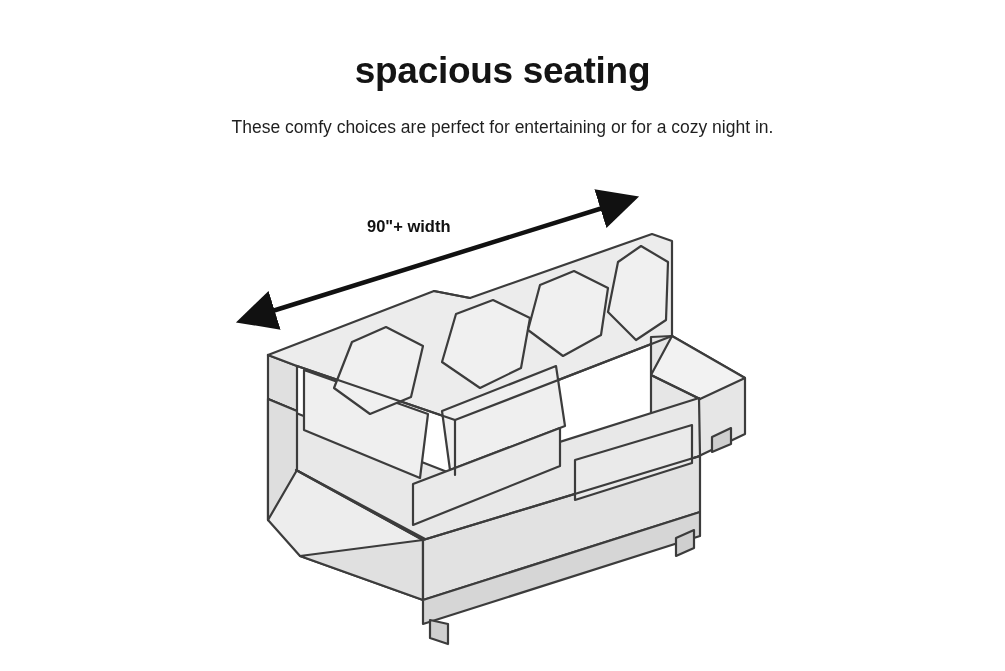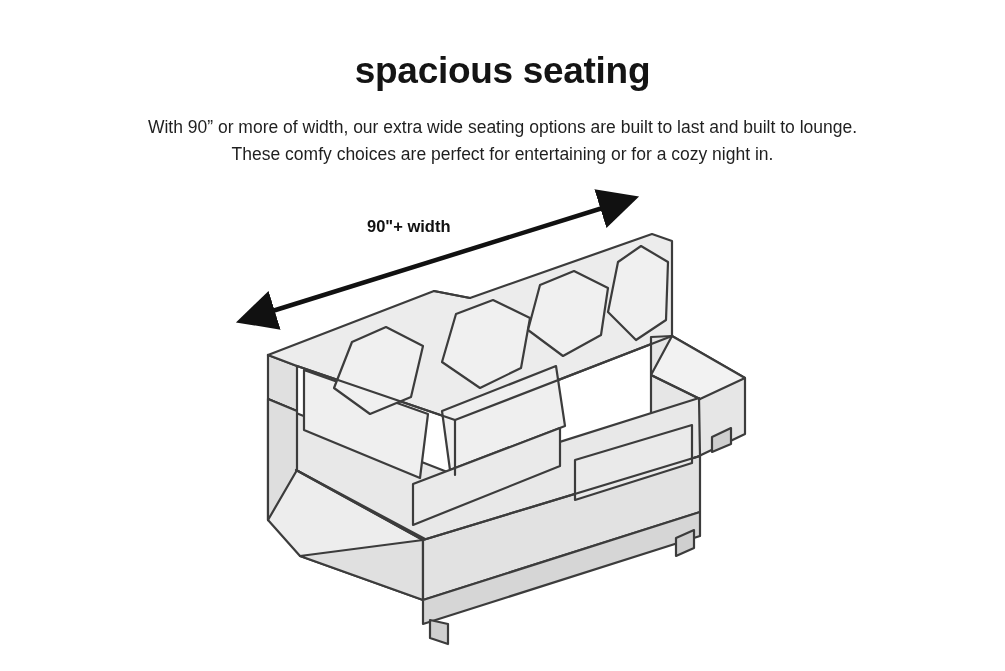--- a/index.html
+++ b/index.html
@@ -65,21 +65,20 @@
   }
 </style>
 </head>
 <body>
 
 <div class="page">
 
   <div class="headline">spacious seating</div>
 
   <div class="subcopy">
-    <span>With 90” or more of width, our extra wide seating options are built to last and built to lounge.</span>
     <span class="line2">These comfy choices are perfect for entertaining or for a cozy night in.</span>
   </div>
 
   <svg class="illustration" viewBox="0 0 1005 671">
 
     <g>
       <defs>
         <marker id="arrowStart" markerWidth="9" markerHeight="9" refX="7" refY="4.5" orient="auto">
           <path d="M9,0 L0,4.5 L9,9 Z" fill="#111111"></path>
         </marker>

